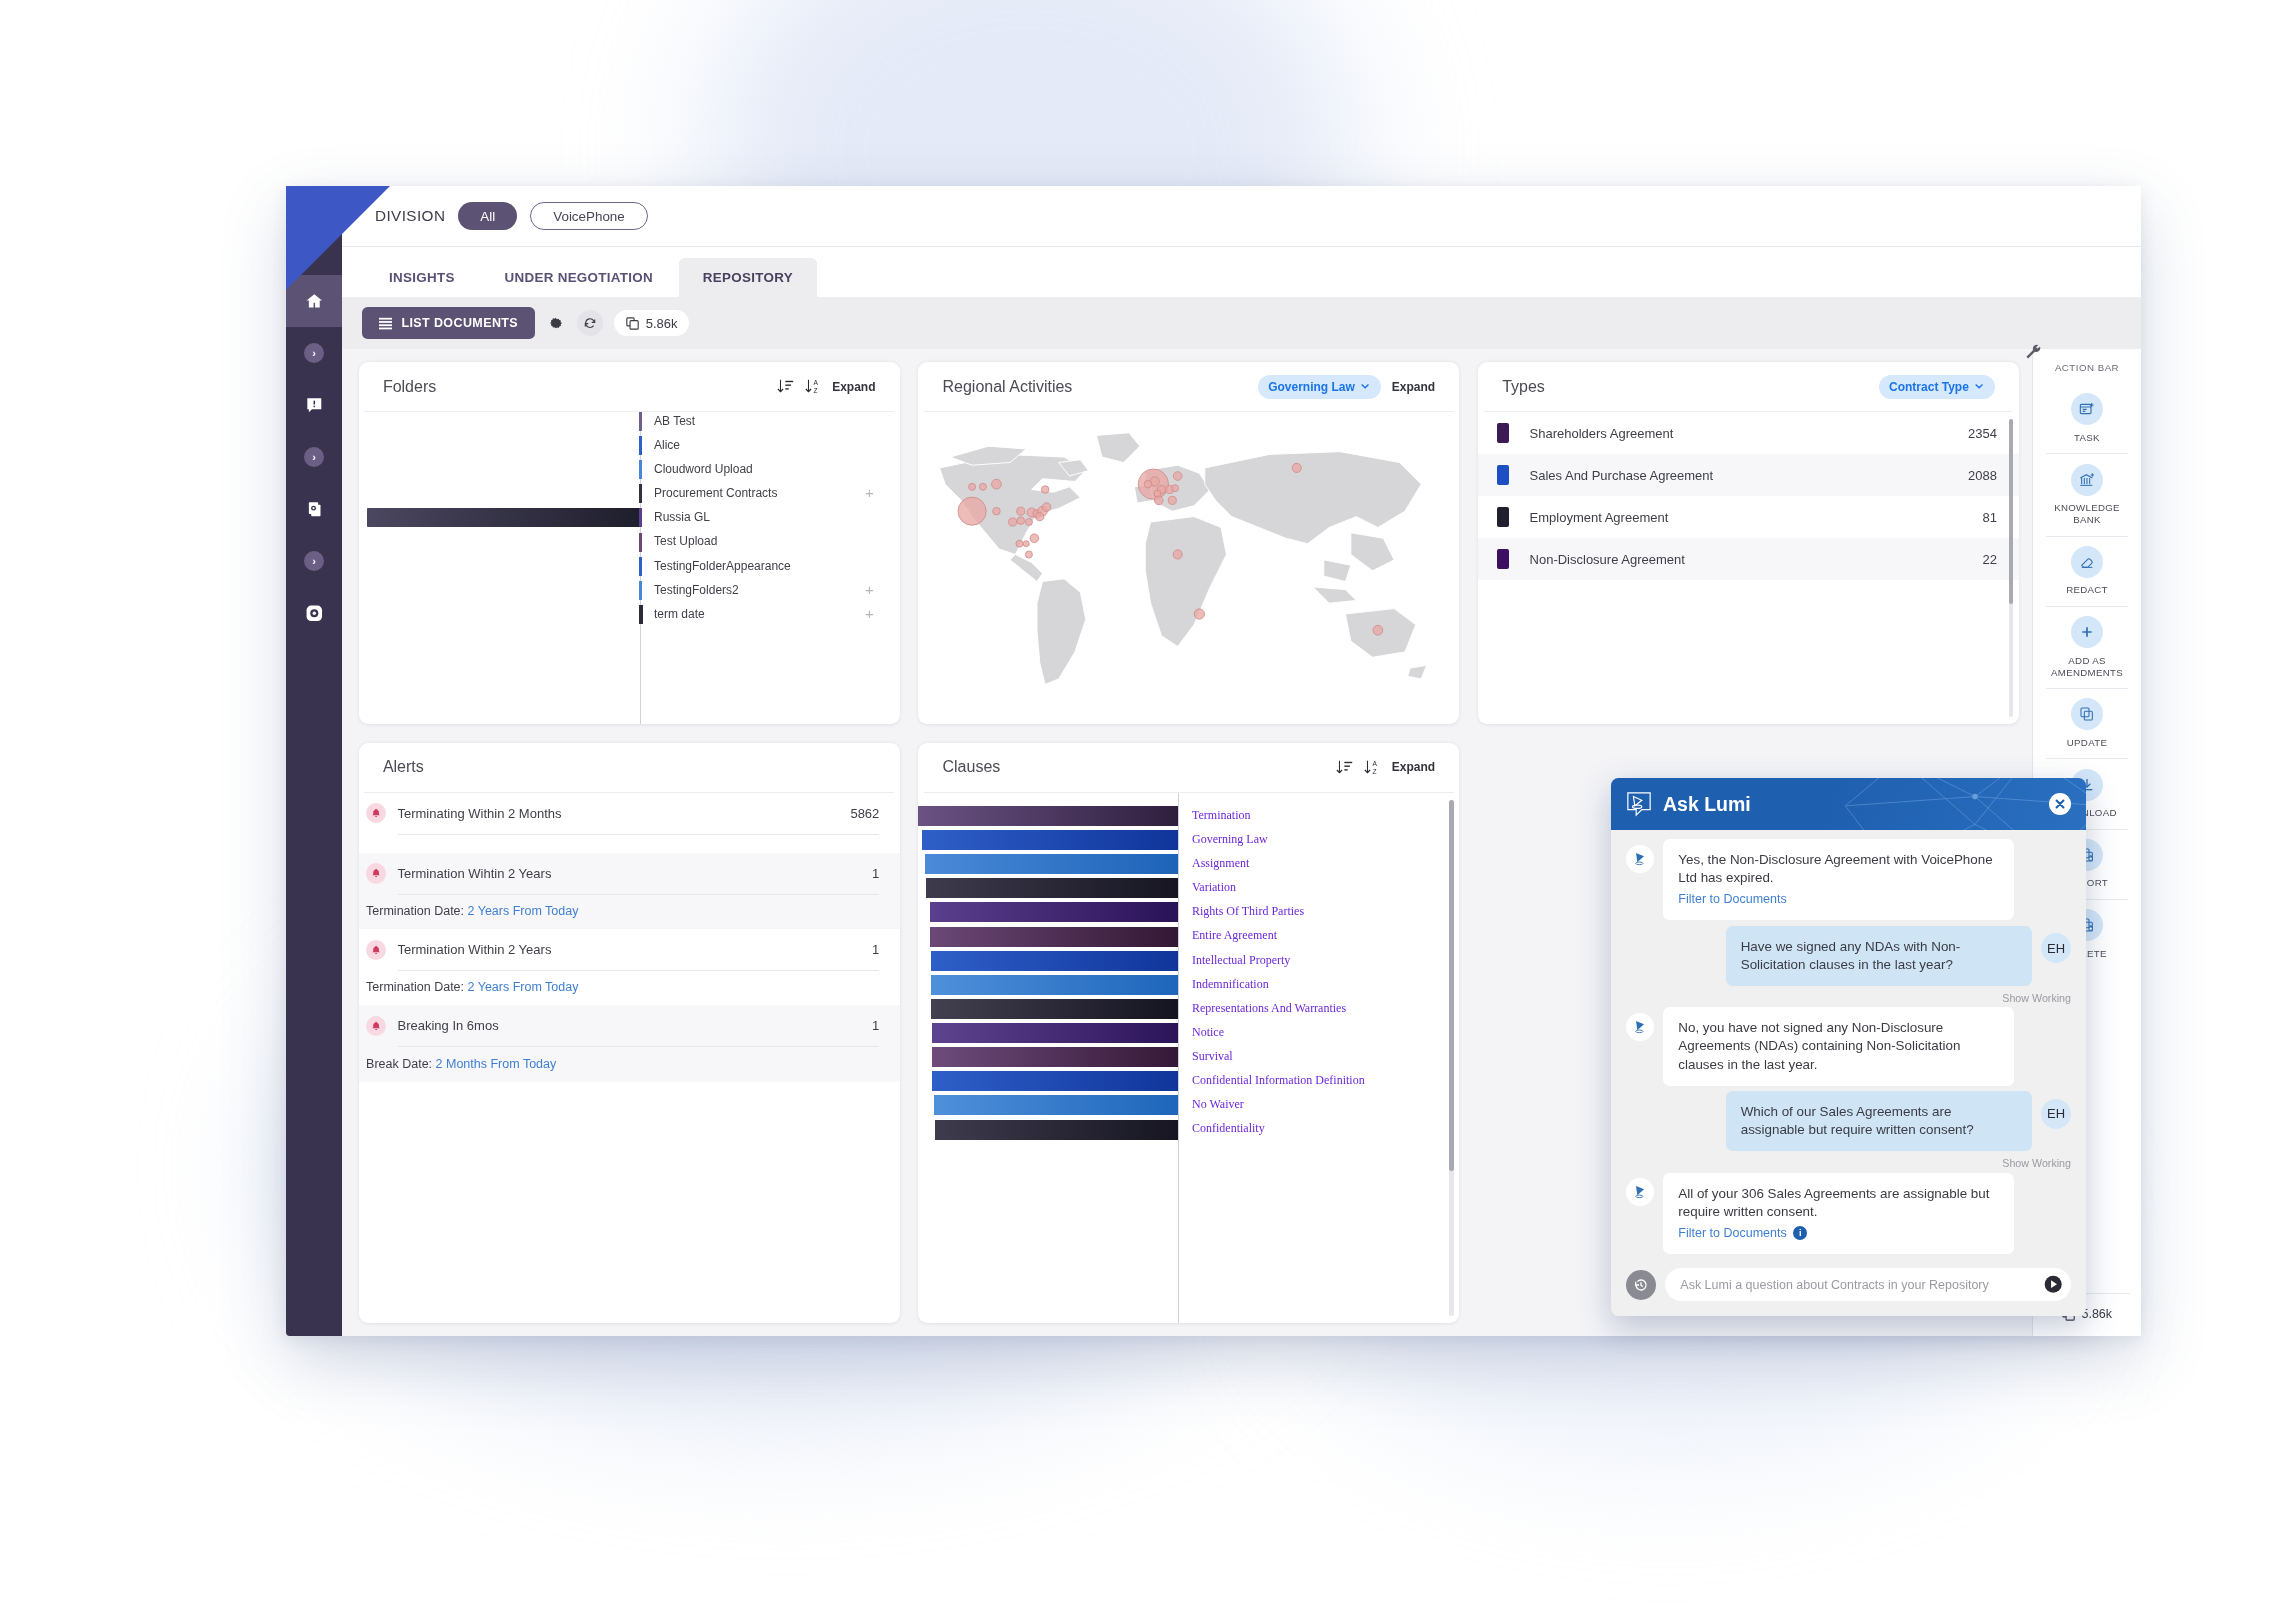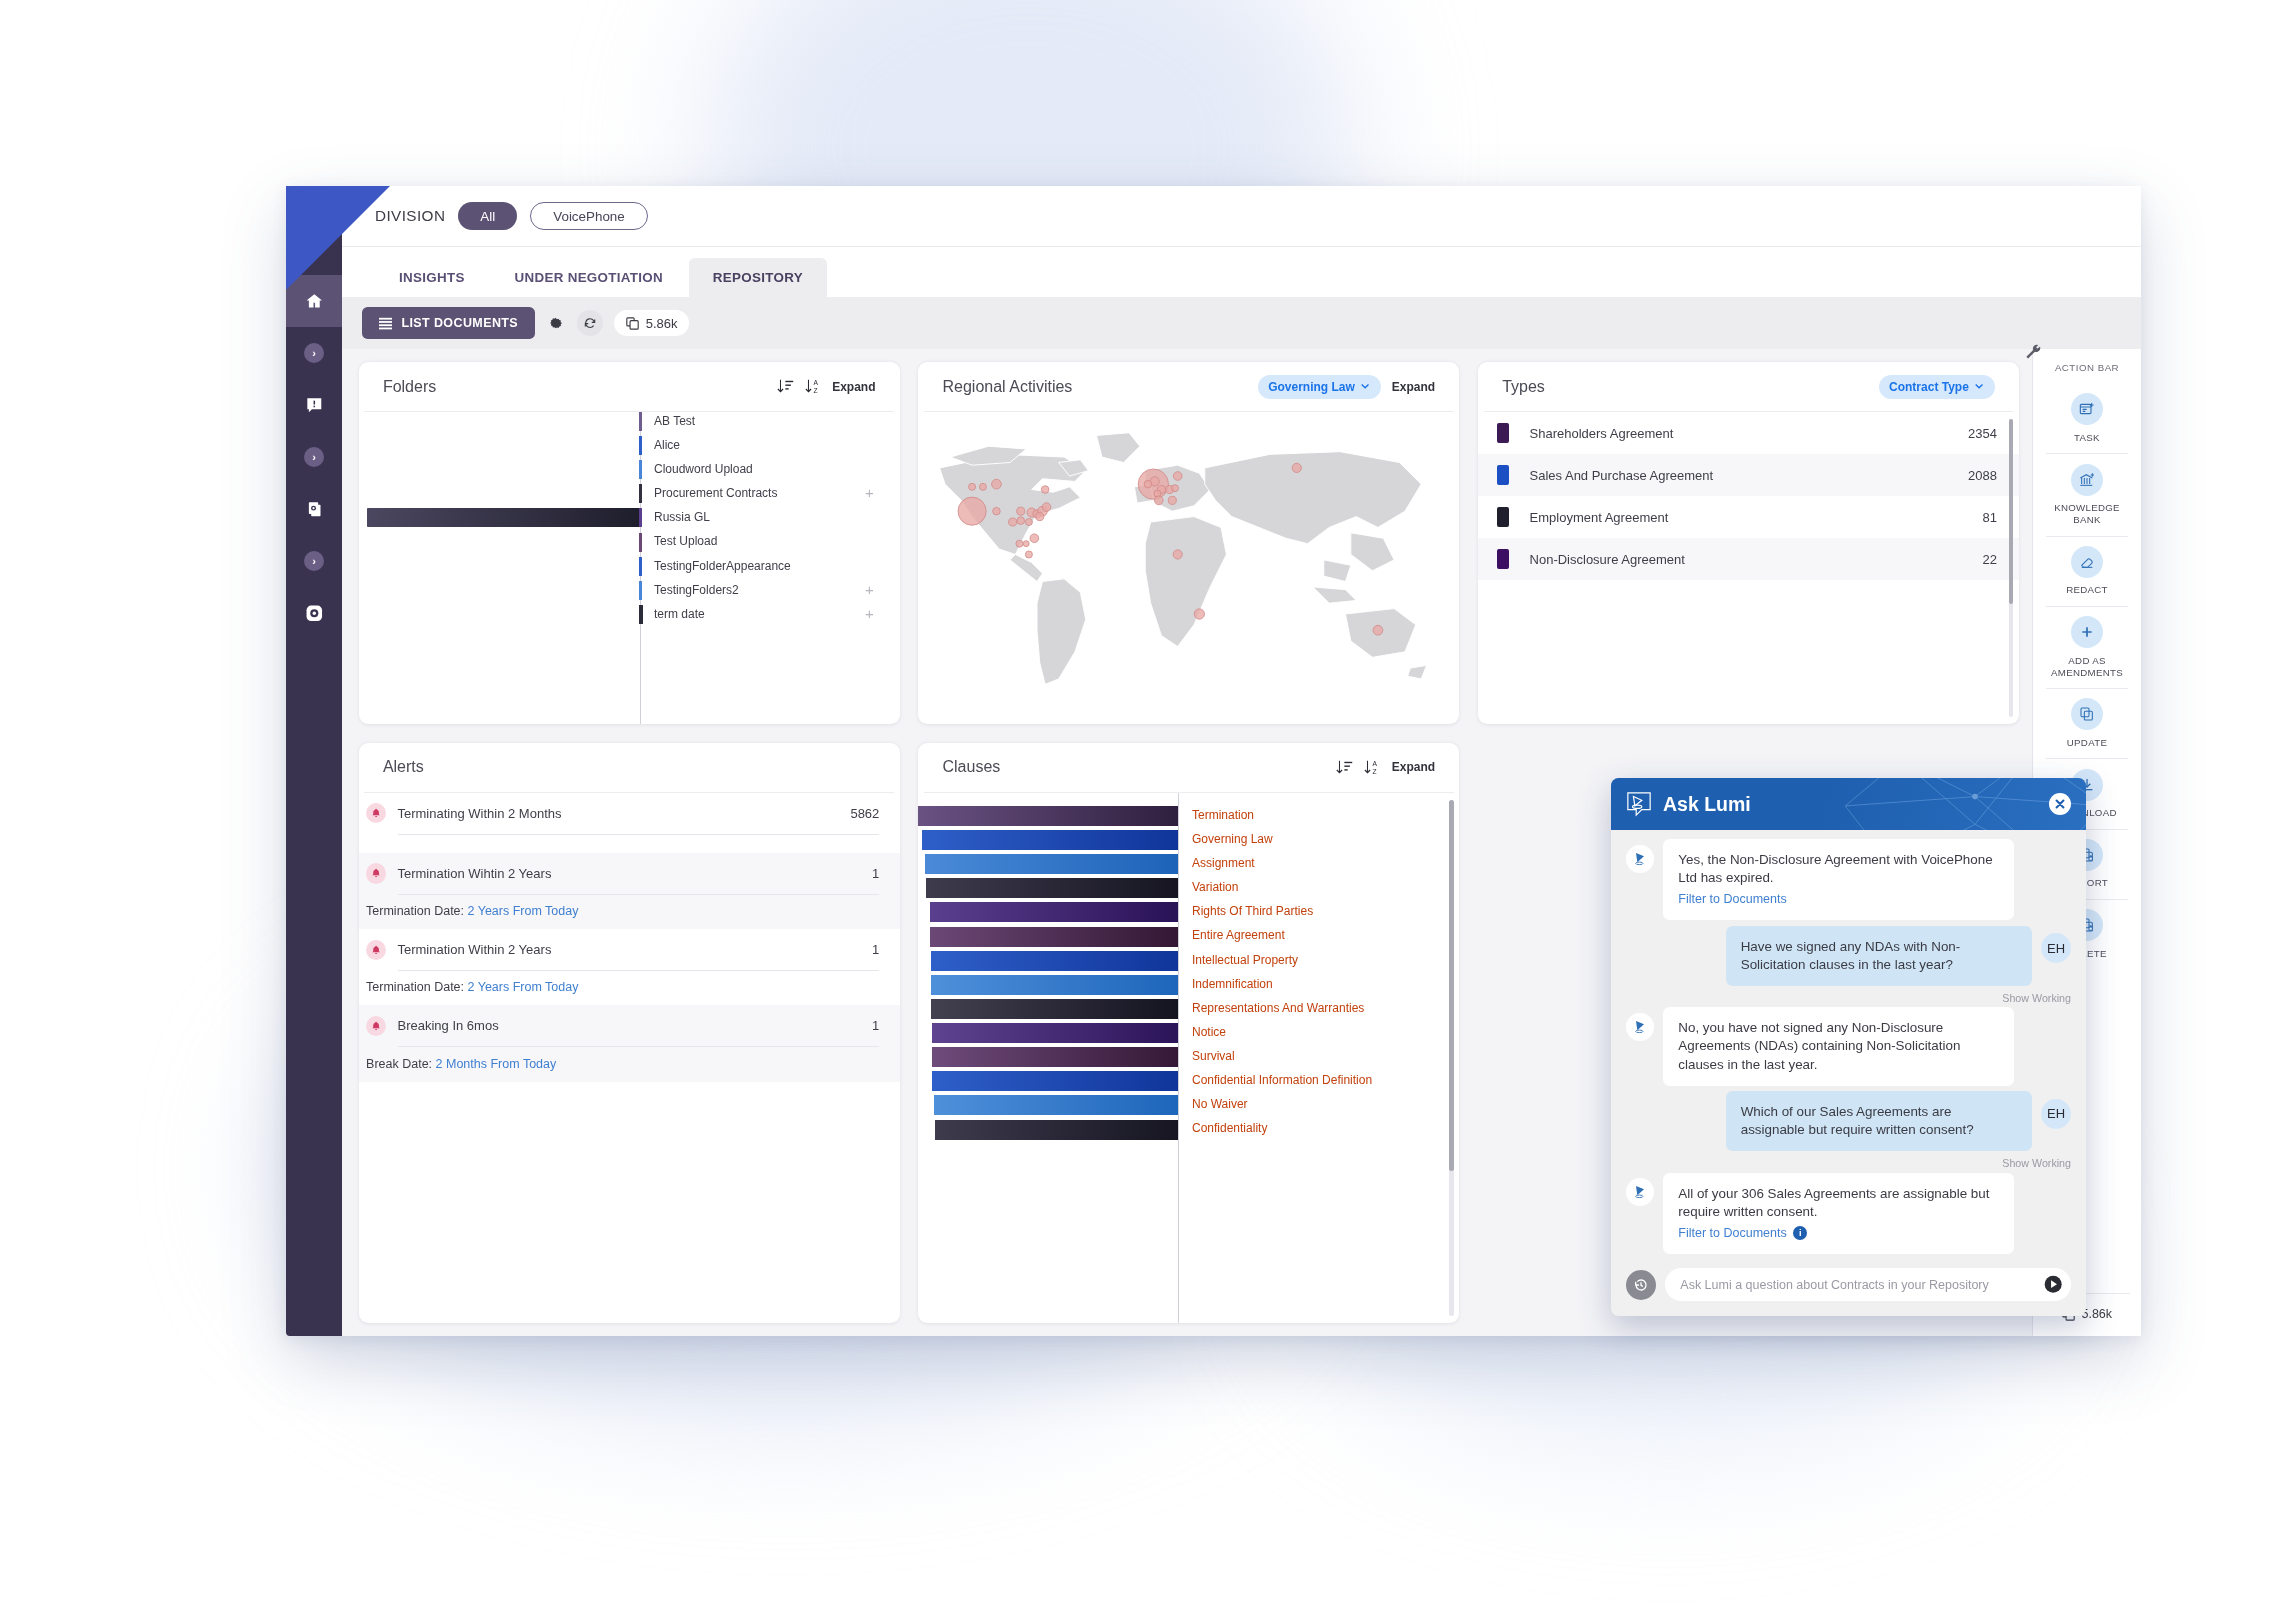--- a/index.html
+++ b/index.html
@@ -57,21 +57,21 @@
   }
   .division-label { font-size: 15.3px; color:#3d3d47; letter-spacing:0.4px; }
   .pill {
     height: 28px; padding: 0 22px; border-radius: 15px; display:flex; align-items:center;
     font-size: 13.4px; cursor:pointer;
   }
   .pill.solid { background:#5c5274; color:#fff; }
   .pill.outline { background:#fff; color:#4a4458; border:1.3px solid #6f6689; }
 
   
-  #tabs { height: 50px; background:#fff; display:flex; align-items:flex-end; padding-left: 33px; gap: 1.9px; }
+  #tabs { height: 50px; background:#fff; display:flex; align-items:flex-end; padding-left: 23px; gap: 1.9px; }
   .tab {
     height: 39px; padding: 0 24px; display:flex; align-items:center;
     font-size: 13.4px; font-weight: bold; letter-spacing:0.3px; color:#5a4f74; cursor:pointer;
     border-radius: 5.6px 5.6px 0 0;
   }
   .tab.active { background:#ededf0; color:#4a4060; }
 
   
   #toolbar {
     height: 52px; background:#ededf0; display:flex; align-items:center; padding: 0 15px 0 20.4px; gap: 11px;
@@ -158,21 +158,21 @@
   .alert-underline { height:0.9px; background:#e6e6ec; margin: 0 20.4px 0 39px; }
   .alert-sub { padding: 9.3px 20.4px 11px 7.4px; font-size: 12.5px; color:#3e3e48; }
   .alert-sub a { color:#3f7fd0; text-decoration:none; cursor:pointer; }
   .alert-block.shade { background:#f7f7fa; }
 
   
   .clauses-wrap { position:absolute; inset:0; display:flex; }
   .cl-bars { position:relative; width: 48%; padding-top: 13px; }
   .clbar { position:absolute; height: 20.4px; }
   .cl-axis { position:relative; width: 52%; border-left:1.4px solid #cfd0d8; padding-top:13px; }
-  .clrow { position:absolute; left: 13px; font-size: 12px; color:#c2410c; white-space:nowrap; }
+  .clrow { position:absolute; left: 13px; font-size: 12px; color:#6d28d9; white-space:nowrap;font-family:Liberation Serif, serif; }
 
   
   #actionbar {
     width: 109px; background:#fff; border-left:0.9px solid #e4e4ea; position:relative;
     display:flex; flex-direction:column; align-items:center; padding-top: 13px;
   }
   .ab-title { font-size: 9.7px; letter-spacing:0.5px; color:#6c6c78; margin-bottom: 11px; }
   .ab-item { width: 82px; display:flex; flex-direction:column; align-items:center; padding: 9.3px 0 9.3px; cursor:pointer; }
   .ab-item + .ab-item { border-top: 0.9px solid #e9e9ef; }
   .ab-ic { width: 32px; height:32px; border-radius:50%; background:#d4e7f9; display:flex; align-items:center; justify-content:center; margin-bottom: 6.5px; }

